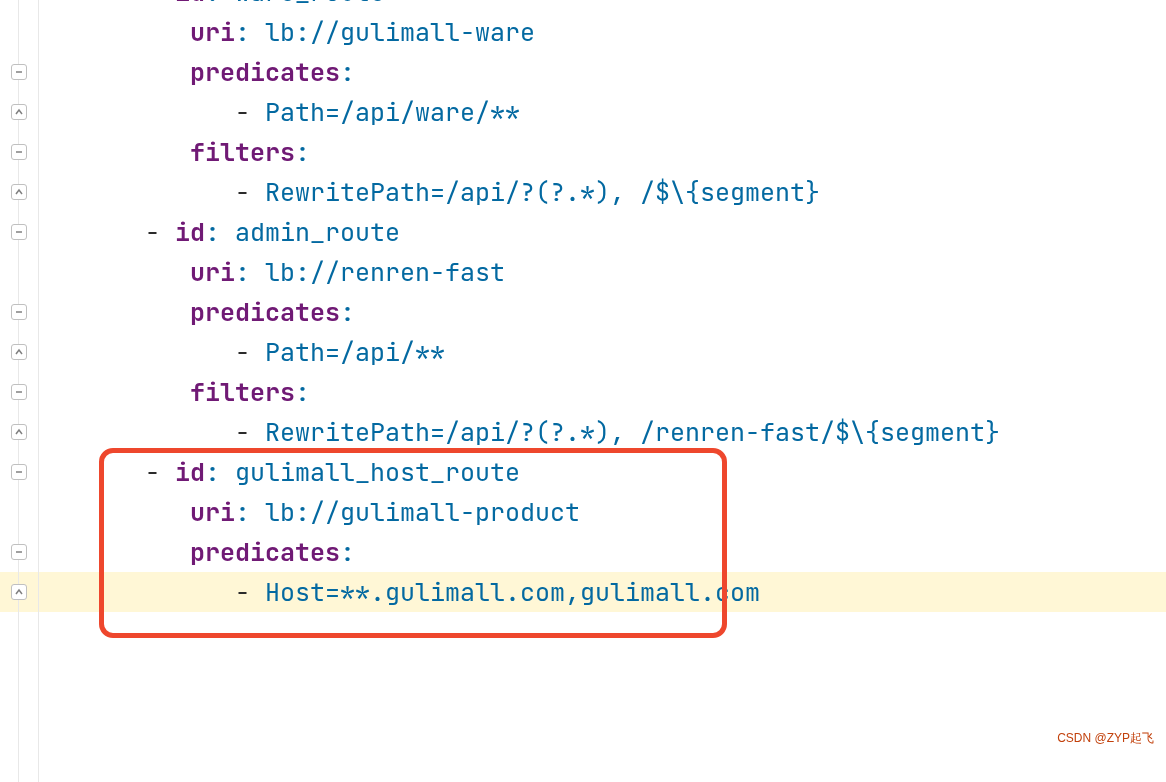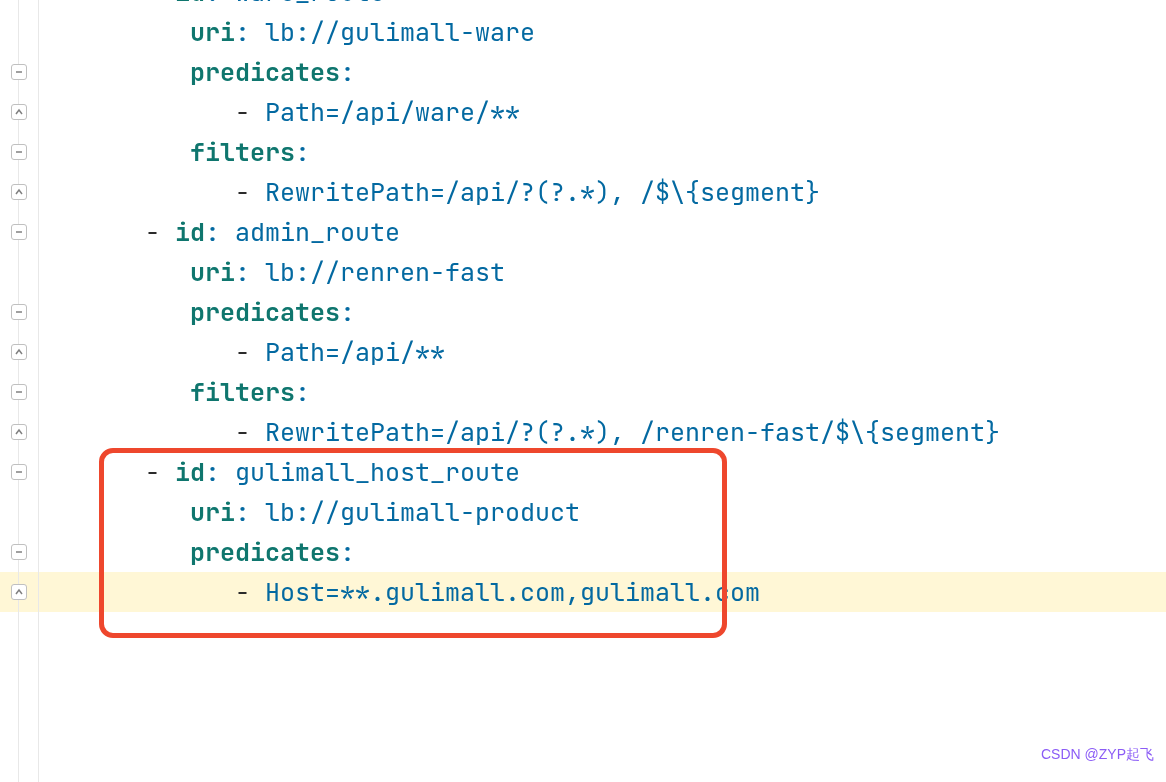--- a/index.html
+++ b/index.html
@@ -37,43 +37,43 @@
     display:flex; align-items:center; justify-content:center;
   }
   .fold-handle svg { width:10px; height:10px; }
   .code {
     position:absolute;
     left:55px; top:0;
     white-space:pre;
     font-variant-ligatures: none;
   }
   .line { height:40px; }
-  .kw { color:#0f766e; font-weight:700; }
+  .kw { color:#701a75; font-weight:700; }
   .val { color:#0369a1; }
   .dash { color:#2b2b2b; }
   .highlight-line {
     position:absolute;
     left:0; width:100%; height:40px;
     background:#fff7d6;
     z-index:0;
   }
   .code, .gutter { z-index:1; }
   .redbox {
     position:absolute;
     border:5px solid #ee472d;
     border-radius:14px;
     z-index:2;
     pointer-events:none;
   }
   .watermark {
     position:absolute;
-    right:12px; bottom:8px;
+    right:12px; bottom:24px;
     font-family: sans-serif;
-    font-size:14px;
-    color:#8b5cf6;
+    font-size:12px;
+    color:#c2410c;
     z-index:3;
   }
 </style>
 </head>
 <body>
 
 <div class="highlight-line" id="hl" style="top: 572px;"></div>
 
 <div class="gutter">
   <div class="fold-track t1"></div>

